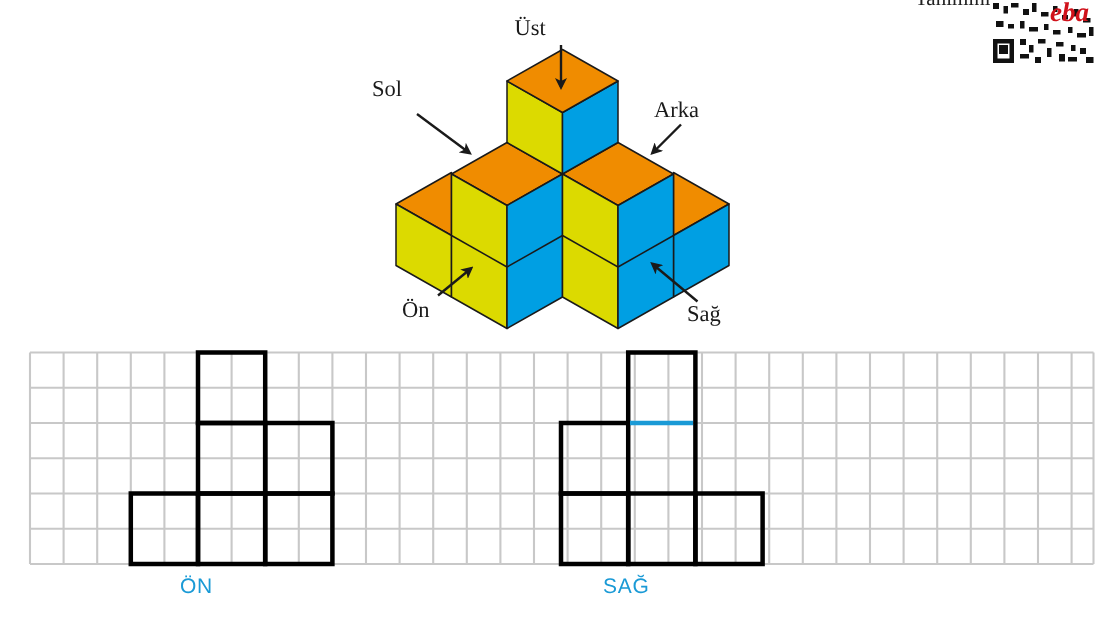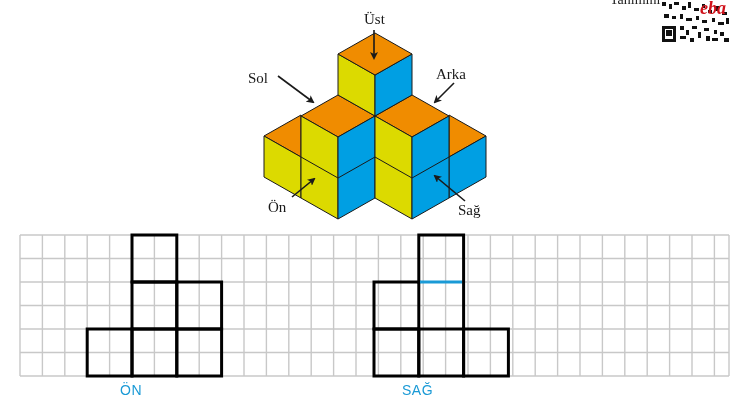--- a/index.html
+++ b/index.html
@@ -91,22 +91,22 @@
 
   <g stroke="#1a1a1a" stroke-width="1.6" fill="none">
     <line x1="374" y1="30" x2="374" y2="58" marker-end="url(#arrowhead)"></line>
     <line x1="278" y1="76" x2="313" y2="102" marker-end="url(#arrowhead)"></line>
     <line x1="454" y1="83" x2="435" y2="102" marker-end="url(#arrowhead)"></line>
     <line x1="292" y1="197" x2="314" y2="179" marker-end="url(#arrowhead)"></line>
     <line x1="465" y1="201" x2="435" y2="176" marker-end="url(#arrowhead)"></line>
   </g>
 </svg>
 
-<div class="lbl" style="left:364px;top:11px;">Üst</div>
-<div class="lbl" style="left:248px;top:70px;">Sol</div>
+<div class="lbl" style="left:343px;top:11px;">Üst</div>
+<div class="lbl" style="left:248px;top:52px;">Sol</div>
 <div class="lbl" style="left:436px;top:66px;">Arka</div>
 <div class="lbl" style="left:268px;top:199px;">Ön</div>
 <div class="lbl" style="left:458px;top:202px;">Sağ</div>
 
 <svg class="grid-wrap" viewBox="0 228 743 187" width="743" height="187">
   <g stroke="#c8c8c8" stroke-width="1.4">
 
     <line x1="20" y1="235" x2="20" y2="376"></line>
       <line x1="42.4" y1="235" x2="42.4" y2="376"></line>
       <line x1="64.8" y1="235" x2="64.8" y2="376"></line>

